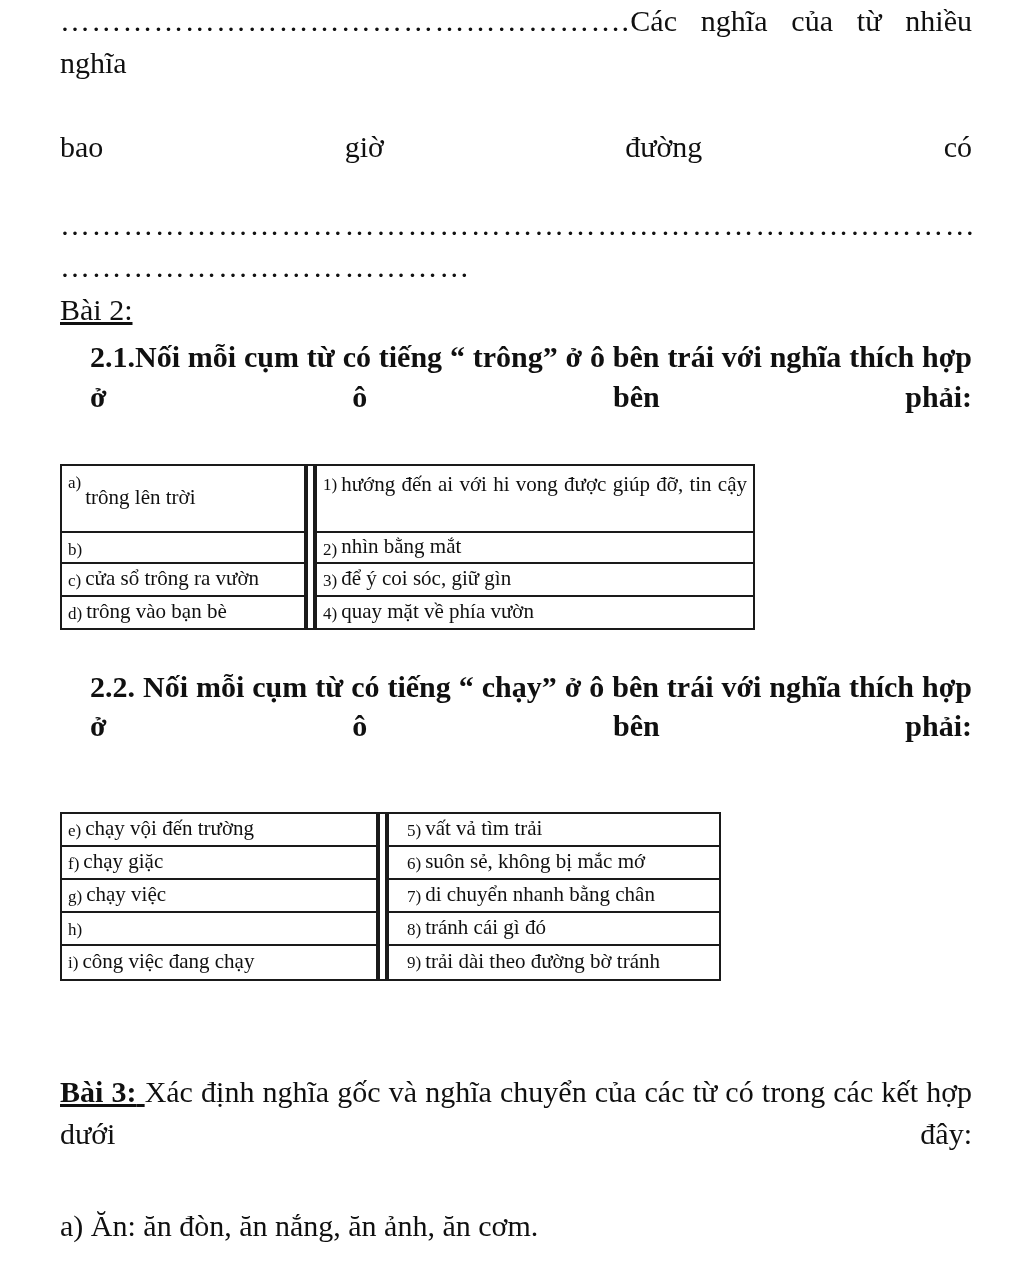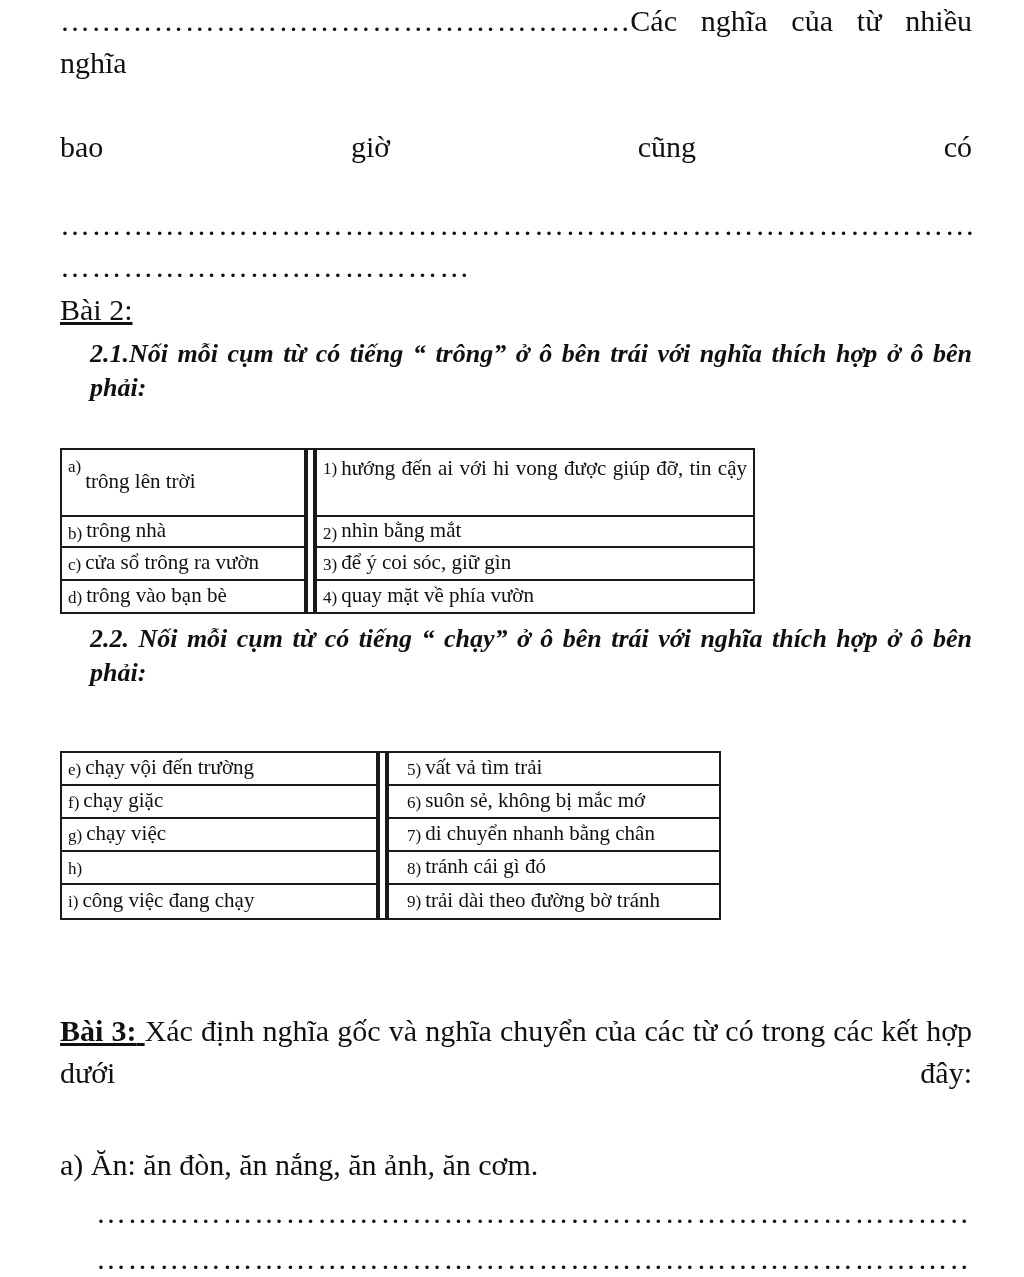--- a/index.html
+++ b/index.html
@@ -48,26 +48,25 @@
   .heading-bai {
     font-size: 30px;
     font-weight: normal;
     text-decoration: underline;
     line-height: 1.3;
     margin: 0;
   }
 
   
   .sub-instruction {
-    font-size: 26px;
+    font-size: 30px;
     font-weight: bold;
     line-height: 1.32;
     margin: 0;
     text-align: justify;
-    font-style: italic;
   }
   .sub-instruction::after {
     content: "";
     display: inline-block;
     width: 100%;
   }
 
   
   .dotline {
     font-size: 30px;
@@ -158,21 +157,21 @@
 </head>
 <body>
 
 <div class="page">
 
   <div style="padding:0 52px 0 60px;">
     <div class="para para-just-force" style="letter-spacing:0;">
       <span class="dot-prefix" style="letter-spacing:1.2px;">……………………………………………….</span><span>Các nghĩa của từ nhiều nghĩa</span>
     </div>
     <div class="para" style="text-align:justify;">
-      <span>bao giờ cũng có</span>
+      <span>bao giờ đường có</span>
       <span style="display:inline-block;width:100%;"></span>
     </div>
   </div>
 
   <div style="padding:0 52px 0 60px;">
     <div class="dotline">………………………………………………………………………………………………</div>
     <div class="spacer-12"></div>
     <div class="dotline">…………………………………</div>
   </div>
 
@@ -191,21 +190,20 @@
   <div class="spacer-8"></div>
 
   <div class="match-wrap" id="table-trong">
     <div class="match-col left-col">
       <div class="cell">
         <span class="lbl">a)</span>
         <span class="txt">trông lên trời</span>
       </div>
       <div class="cell">
         <span class="lbl">b)</span>
-        <span class="txt">trông nhà</span>
       </div>
       <div class="cell">
         <span class="lbl">c)</span>
         <span class="txt">cửa sổ trông ra vườn</span>
       </div>
       <div class="cell">
         <span class="lbl">d)</span>
         <span class="txt">trông vào bạn bè</span>
       </div>
     </div>
@@ -227,21 +225,21 @@
       </div>
       <div class="cell">
         <span class="lbl">4)</span>
         <span class="txt">quay mặt về phía vườn</span>
       </div>
     </div>
   </div>
 
   <div class="spacer-8"></div>
 
-  <div style="padding:0 52px 0 90px;">
+  <div style="padding:0 52px 0 90px;margin-top:29px;">
     <div class="sub-instruction">2.2. Nối mỗi cụm từ có tiếng “ chạy” ở ô bên trái với nghĩa thích hợp ở ô bên phải:</div>
   </div>
 
   <div class="spacer-26"></div>
 
   <div class="match-wrap" id="table-chay">
     <div class="match-col left-col">
       <div class="cell">
         <span class="lbl">e)</span>
         <span class="txt">chạy vội đến trường</span>

